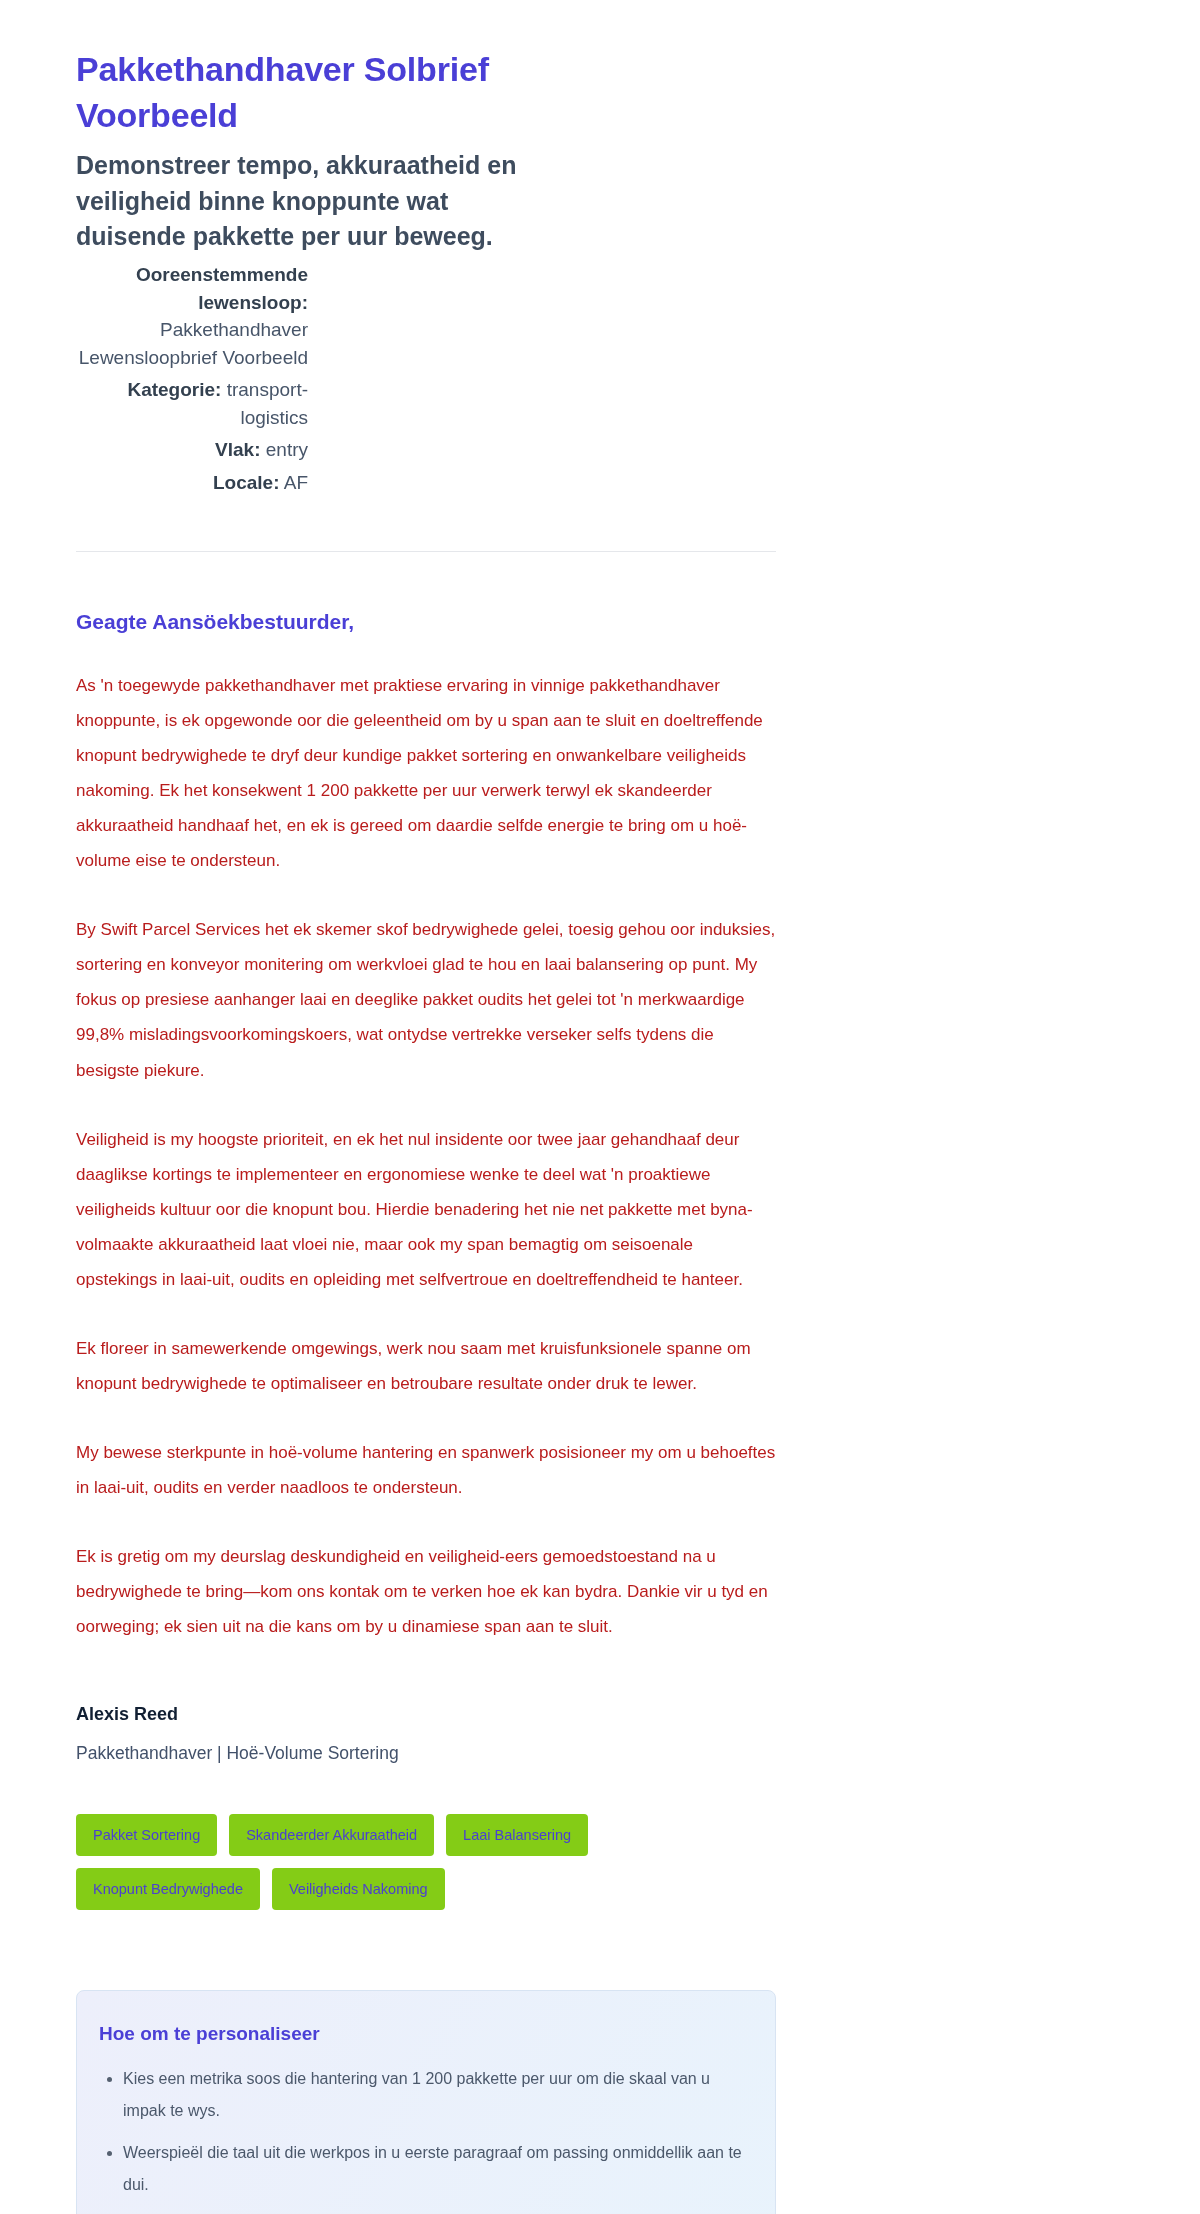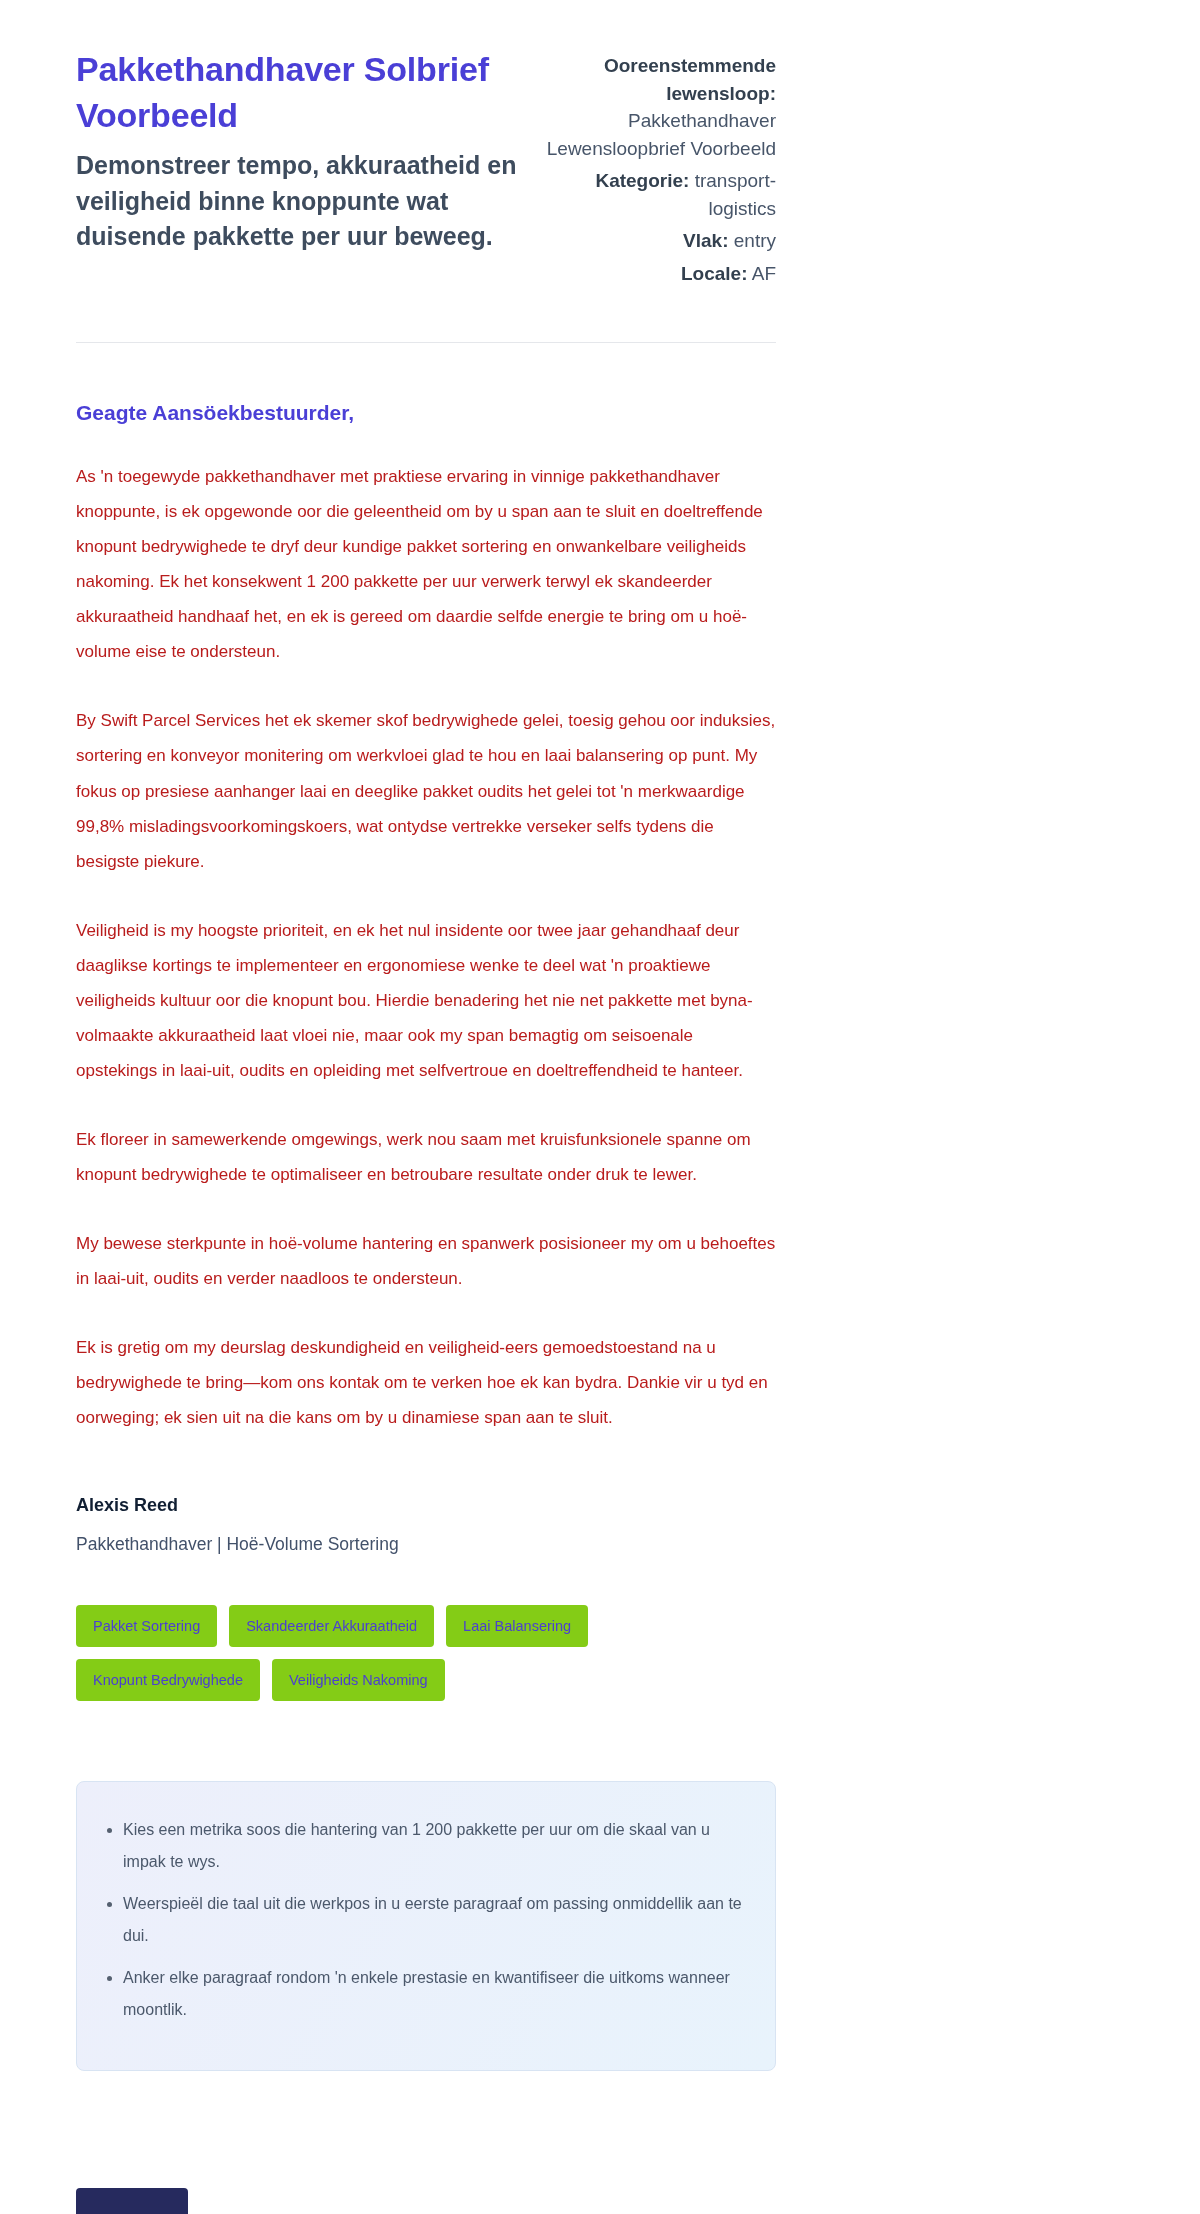--- a/index.html
+++ b/index.html
@@ -10,21 +10,21 @@
     position: relative;
     font-family: "Liberation Sans", sans-serif;
     color: #33404f;
   }
   .content {
     width: 700px;
     margin-left: 76px;
     padding-top: 46px;
   }
   
-  header { display: flex; justify-content: flex-end; align-items: flex-start; }
+  header { display: flex; justify-content: flex-end; align-items: flex-start; flex-direction: column; }
   .header-left { max-width: 470px; }
   h1.title {
     font-size: 34px;
     line-height: 1.36;
     font-weight: bold;
     color: #4a3fd6;
     margin-bottom: 10px;
     letter-spacing: -0.2px;
   }
   .subtitle {
@@ -170,20 +170,21 @@
         <span class="tag">Skandeerder Akkuraatheid</span>
 
         <span class="tag">Laai Balansering</span>
 
         <span class="tag">Knopunt Bedrywighede</span>
 
         <span class="tag">Veiligheids Nakoming</span>
       </div>
 
     <section class="tips">
+      <h2 class="tips-heading">Hoe om te personaliseer</h2>
       <ul class="tips-list">
 
           <li class="tip">Kies een metrika soos die hantering van 1 200 pakkette per uur om die skaal van u impak te wys.</li>
 
           <li class="tip">Weerspieël die taal uit die werkpos in u eerste paragraaf om passing onmiddellik aan te dui.</li>
 
           <li class="tip">Anker elke paragraaf rondom 'n enkele prestasie en kwantifiseer die uitkoms wanneer moontlik.</li>
         </ul>
     </section>
   </main>

